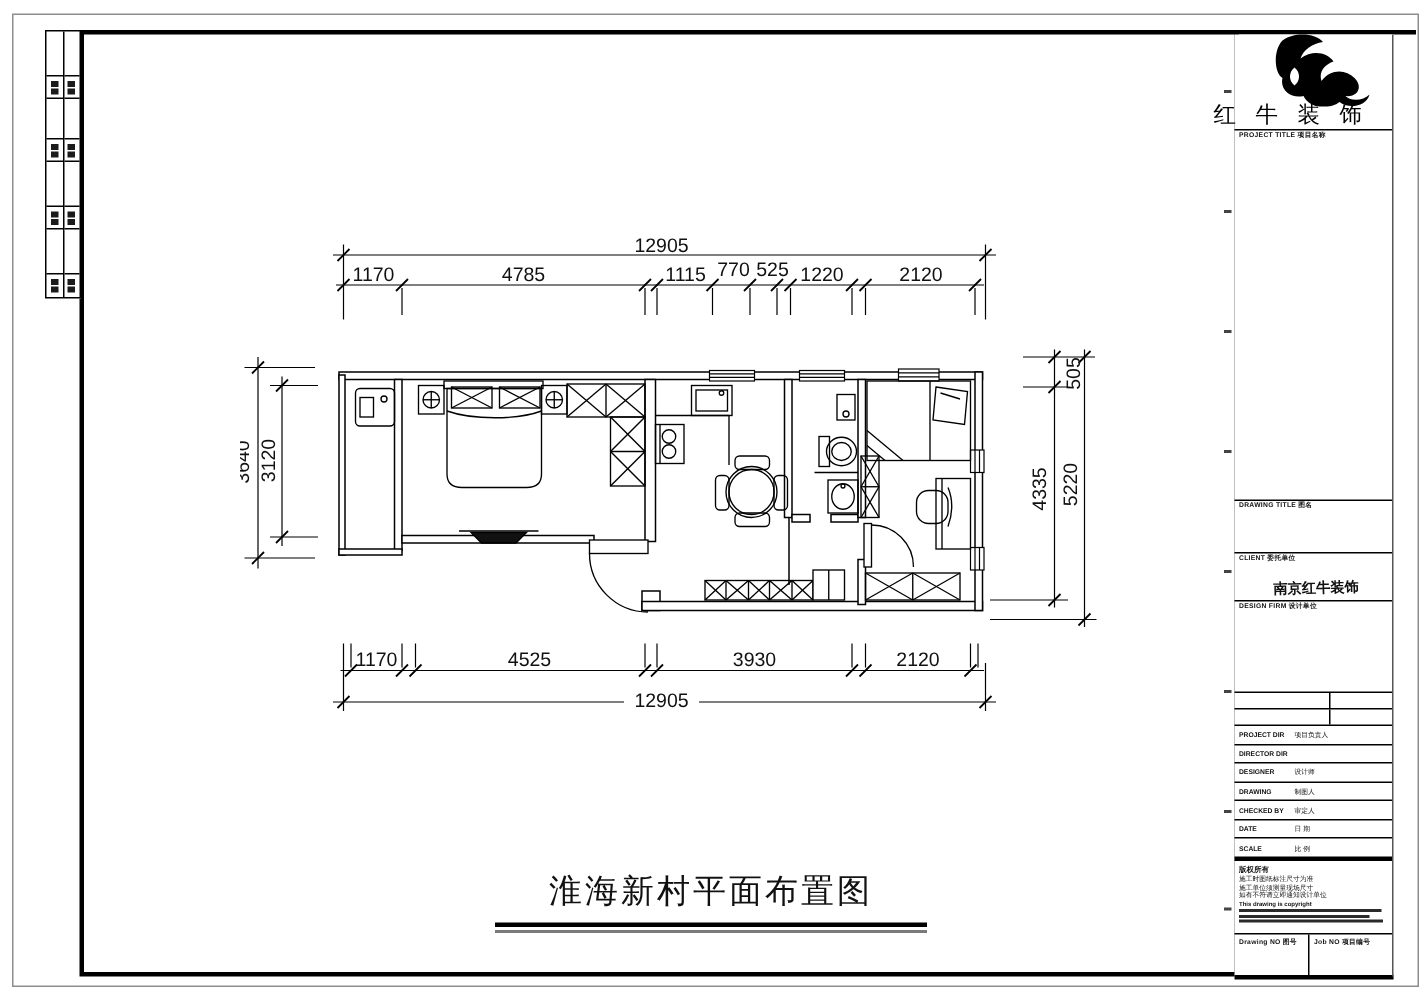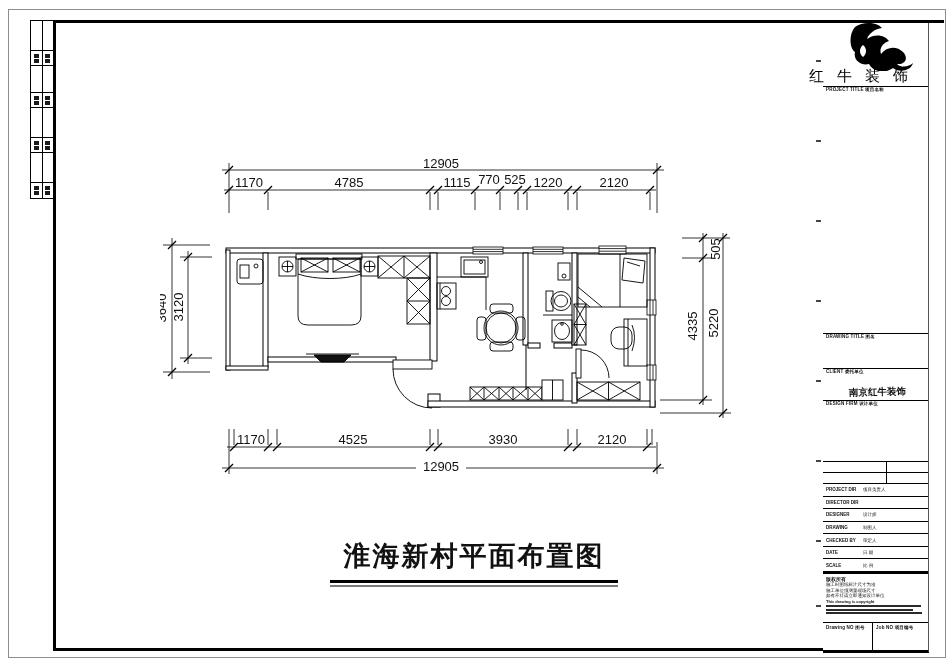--- a/index.html
+++ b/index.html
@@ -38,21 +38,21 @@
   #notes .n-title{font-size:5px;font-weight:bold;}
   #notes .n-line{font-size:4.5px;line-height:5.6px;white-space:nowrap;}
   #notes .n-en{font-size:4px;font-weight:bold;line-height:5px;white-space:nowrap;}
   .n-bar{height:2px;background:#2a2a2a;margin-top:1.5px;}
   #numcells{position:absolute;left:0;top:599px;width:105px;height:28px;border-top:1px solid #000;display:flex;}
   .numcell{position:relative;box-sizing:border-box;}
   .numcell.left{width:50px;border-right:1px solid #000;}
   .numcell.right{flex:1;}
   
   #plan-title-wrap{left:330px;top:538px;width:288px;text-align:center;}
-  #plan-title{font-size:27px;font-weight:bold;letter-spacing:2px;white-space:nowrap;}
+  #plan-title{font-size:22px;font-weight:normal;letter-spacing:2px;white-space:nowrap;margin-top:41px;}
   #plan-title-rule1{margin-top:6px;height:3px;background:#000;}
   #plan-title-rule2{margin-top:2px;height:2px;background:#7a7a7a;}
   
   svg text{font-family:"Liberation Sans",sans-serif;fill:#111;}
 </style>
 </head>
 <body>
 
 <div id="sheet">
 

